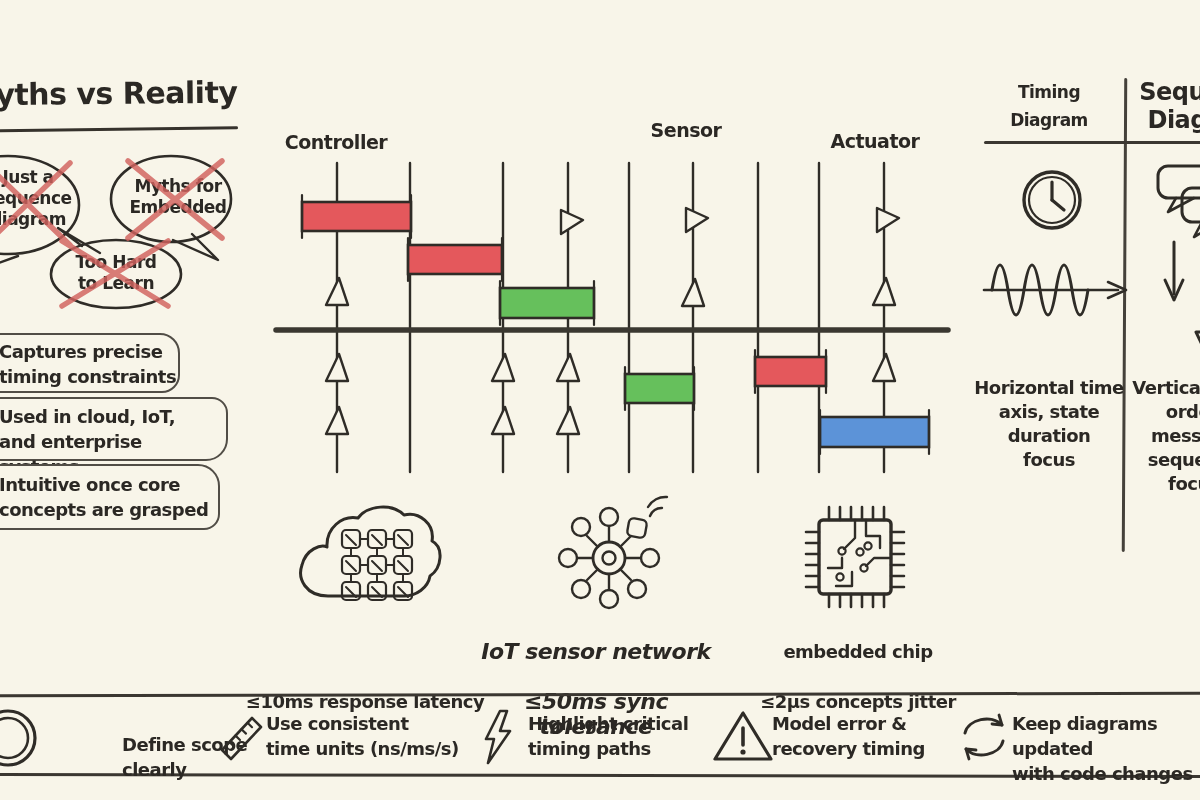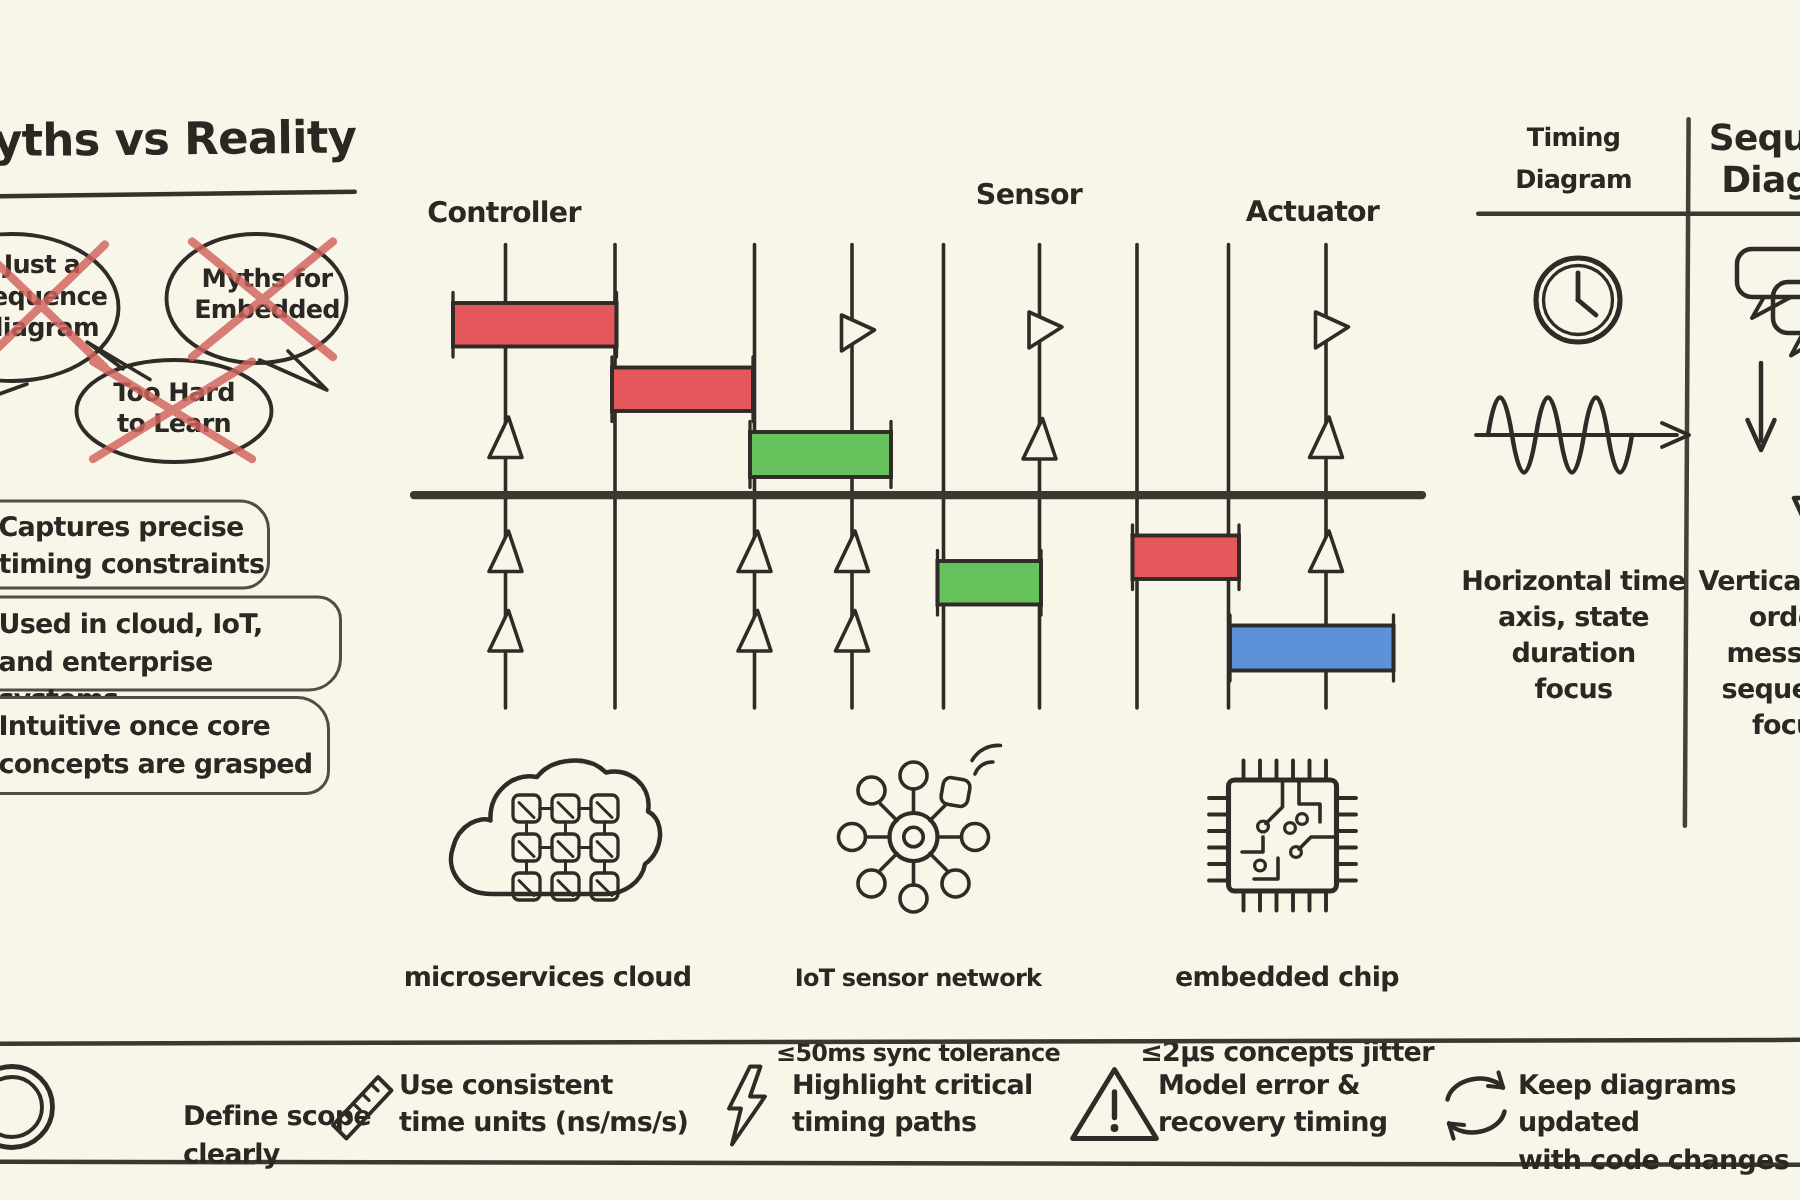--- a/index.html
+++ b/index.html
@@ -195,23 +195,24 @@
     <circle cx="44" cy="49" r="3.6"></circle>
       <circle cx="62" cy="50" r="3.6"></circle>
     <circle cx="70" cy="44" r="3.6"></circle>
       <circle cx="66" cy="66" r="3.6"></circle>
     <circle cx="44" cy="54" r="0.1"></circle>
       <circle cx="42" cy="75" r="3.6"></circle>
   </g>
 </svg>
 
 <div class="txt ctr" style="left:235px;top:614px;width:260px;font-size:18px;line-height:25px;">
-  <span>microservices cloud</span><br>
-</div>
-<div class="txt ctr" style="left:482px;top:614px;width:260px;font-size:16px;line-height:25px;">
+  <br>
+  <span>≤10ms response latency</span>
+</div>
+<div class="txt ctr" style="left:466px;top:614px;width:260px;font-size:22px;line-height:25px;font-style:italic;">
   <span>IoT sensor network</span><br>
   <span>≤50ms sync tolerance</span>
 </div>
 <div class="txt ctr" style="left:728px;top:614px;width:260px;font-size:18px;line-height:25px;">
   <span>embedded chip</span><br>
   <span>≤2μs concepts jitter</span>
 </div>
 
 <div class="vline" style="left:1123px;top:78px;height:474px;transform:rotate(0.3deg);"></div>
 <div class="hline" style="left:984px;top:141px;width:226px;height:2.5px;"></div>

